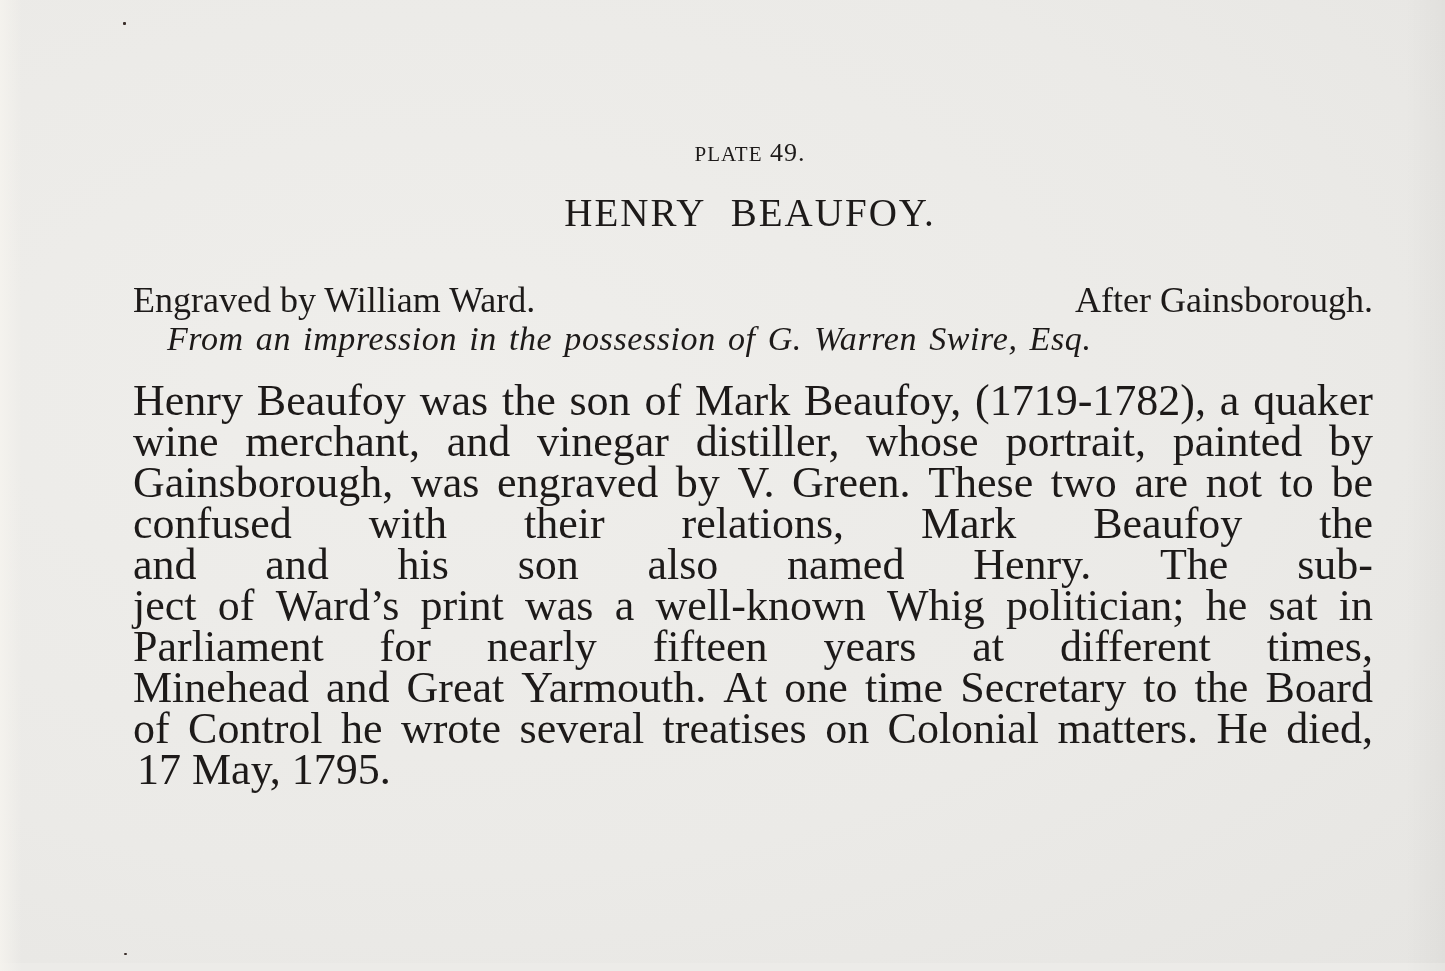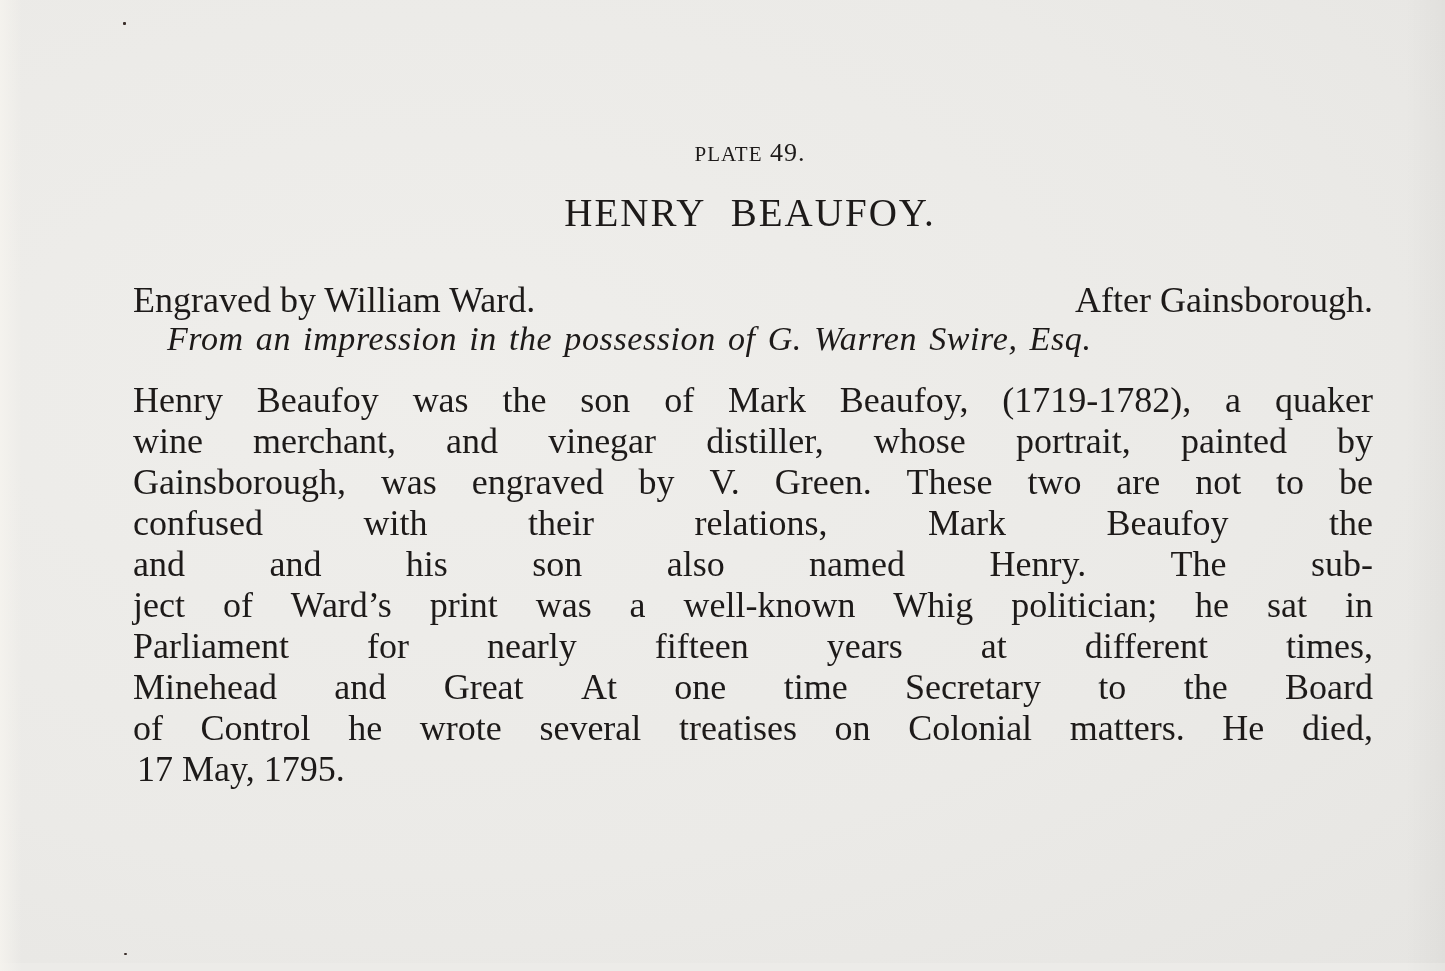--- a/index.html
+++ b/index.html
@@ -85,21 +85,21 @@
       font-size: 34px;
       font-style: italic;
       letter-spacing: 0.6px;
       word-spacing: 3px;
     }
     .body-text {
       position: absolute;
       top: 380px;
       left: 133px;
       width: 1240px;
-      font-size: 36px;
+      font-size: 44px;
     }
     .body-line {
       height: 41px;
       line-height: 41px;
       text-align: justify;
       text-align-last: justify;
       white-space: nowrap;
       display: block;
     }
     .body-line.last {
@@ -231,20 +231,21 @@
           <span>at</span>
           <span>different</span>
           <span>times,</span>
         </span>
       </div>
     <div class="body-line">
         <span class="words">
           <span>Minehead</span>
           <span>and</span>
           <span>Great</span>
+          <span>Yarmouth.</span>
           <span>At</span>
           <span>one</span>
           <span>time</span>
           <span>Secretary</span>
           <span>to</span>
           <span>the</span>
           <span>Board</span>
         </span>
       </div>
     <div class="body-line">

